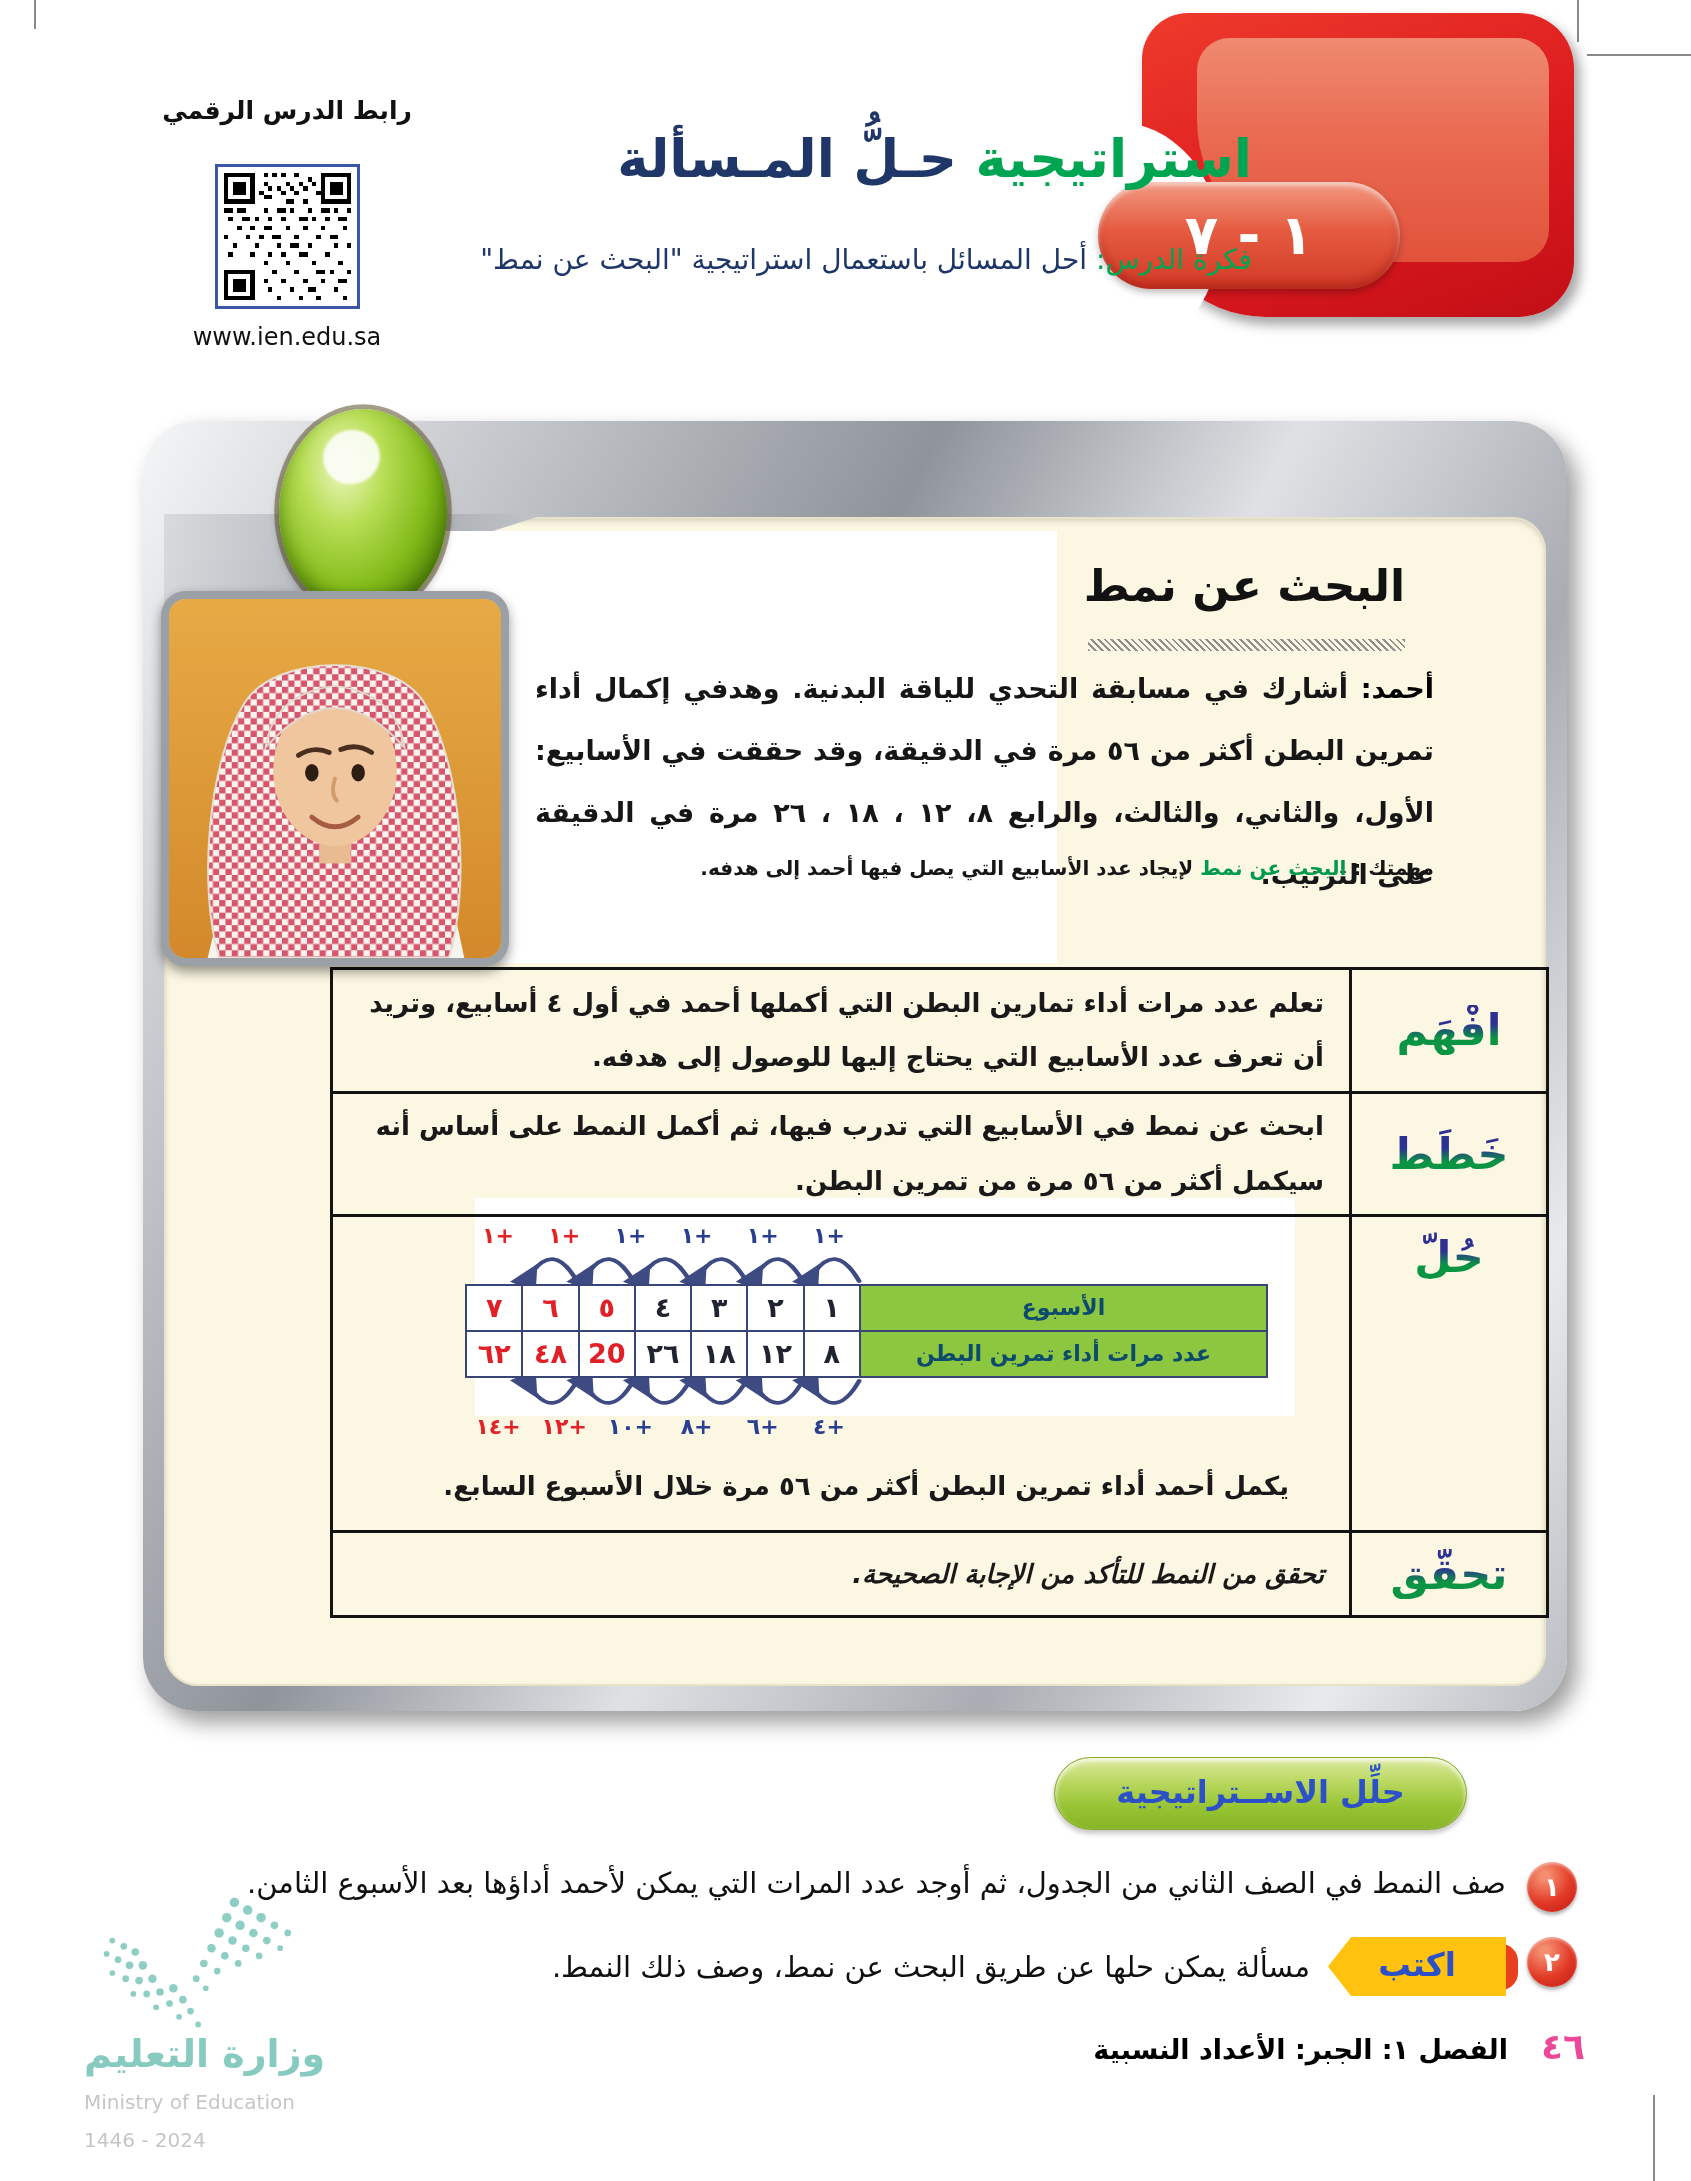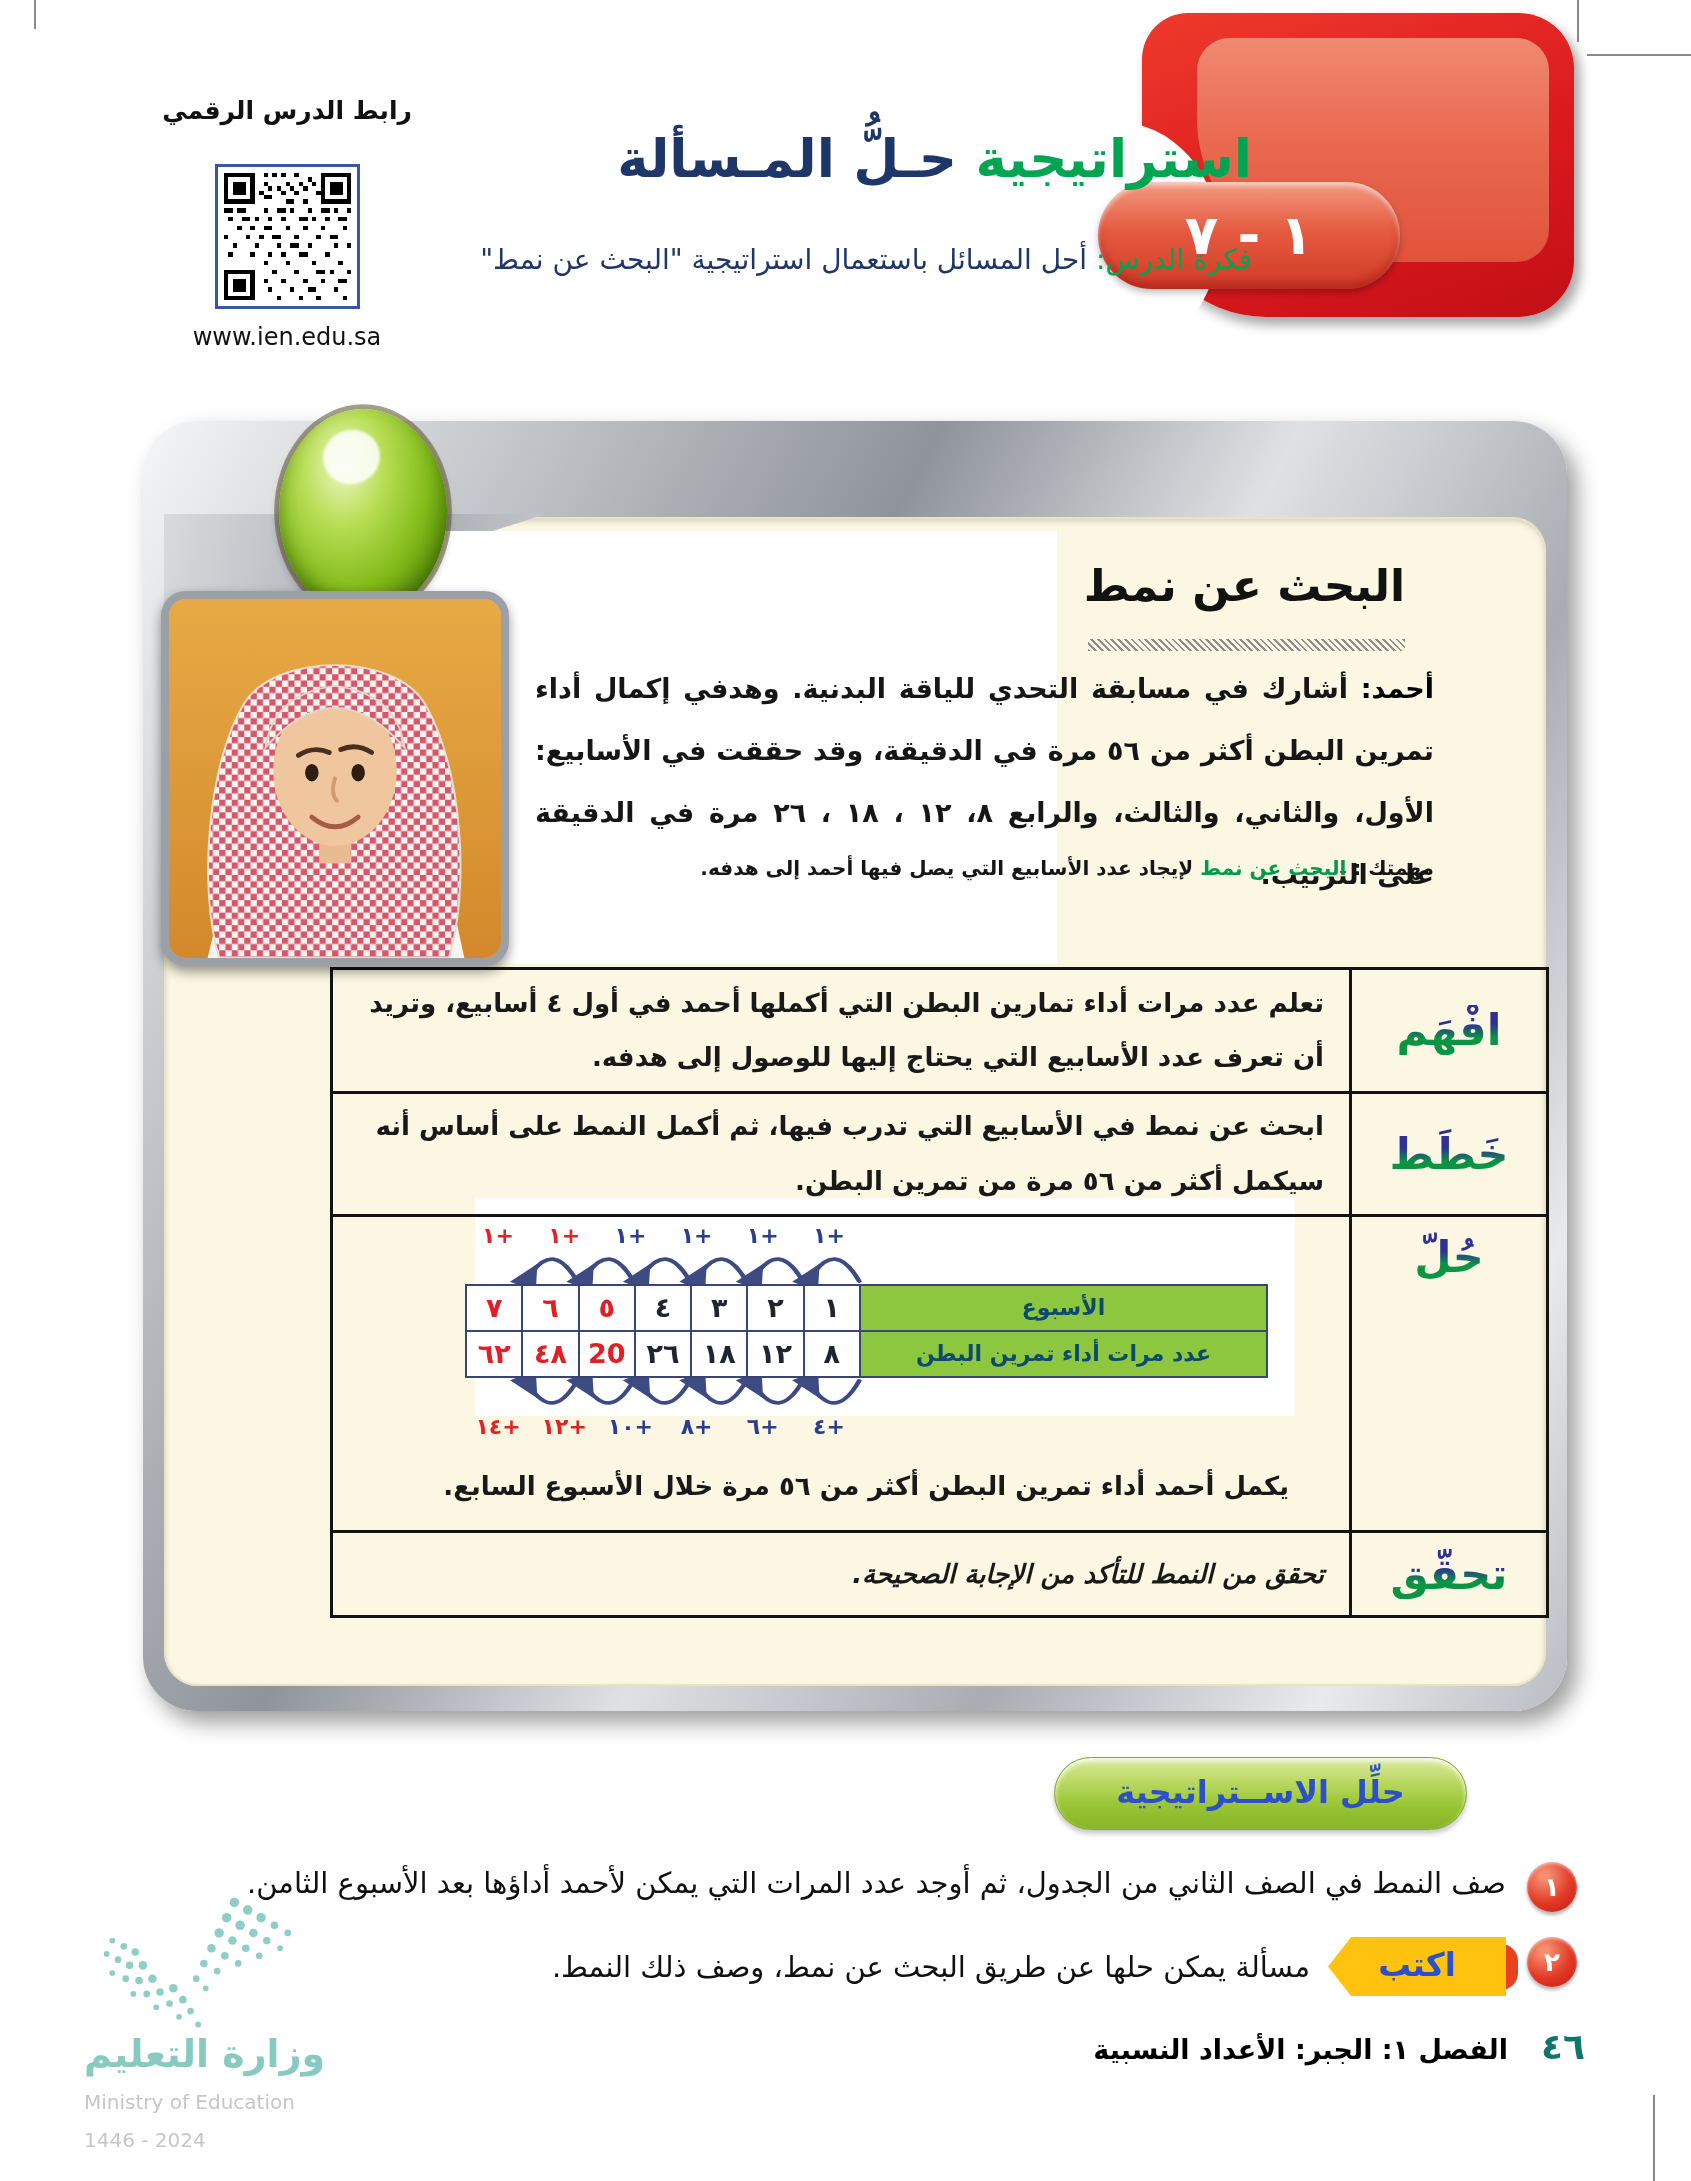--- a/index.html
+++ b/index.html
@@ -106,21 +106,21 @@
     color:#fff;font-size:26px;font-weight:bold;text-align:center;line-height:51px;
     box-shadow:0 2.9px 3.8px rgba(0,0,0,.3), inset 0 1.9px 2.9px rgba(255,255,255,.5);}
   .item-text{position:absolute;font-size:29px;color:#101010;text-align:right;z-index:2;}
   .tag{position:absolute;right:186px;top:1937px;width:178px;height:59px;z-index:2;}
   .tag .cap{position:absolute;right:-11.5px;top:6.7px;width:34px;height:46px;background:#E9411E;border-radius:17px;}
   .tag .yellow{position:absolute;left:0;top:0;width:100%;height:100%;background:#FFC20E;
     clip-path:polygon(13% 0,100% 0,100% 100%,13% 100%,0 50%);}
   .tag .t{position:relative;z-index:2;color:#2B50C8;font-weight:bold;font-size:32.5px;text-align:center;line-height:57px;}
 
   
-  .page-num{right:107px;top:2026px;font-size:36px;font-weight:bold;color:#0f766e;z-index:2;}
+  .page-num{right:107px;top:2026px;font-size:36px;font-weight:bold;color:#ec4899;z-index:2;}
   .chapter{right:184px;top:2034px;font-size:27px;font-weight:bold;color:#000;z-index:2;white-space:nowrap;}
   .min-dots{left:91px;top:1891px;width:220px;height:143px;z-index:2;}
   .min-ar{left:84px;top:2032px;font-size:38px;font-weight:bold;color:#87CBC0;z-index:2;white-space:nowrap;}
   .min-en{left:84px;top:2090px;font-size:20px;color:#C6C6C6;z-index:2;}
   .min-years{left:84px;top:2128px;font-size:20px;color:#C6C6C6;z-index:2;}
 </style>
 </head>
 <body>
 
 <div class="mark" style="left:34px;top:0;width:1.9px;height:29px;"></div>

